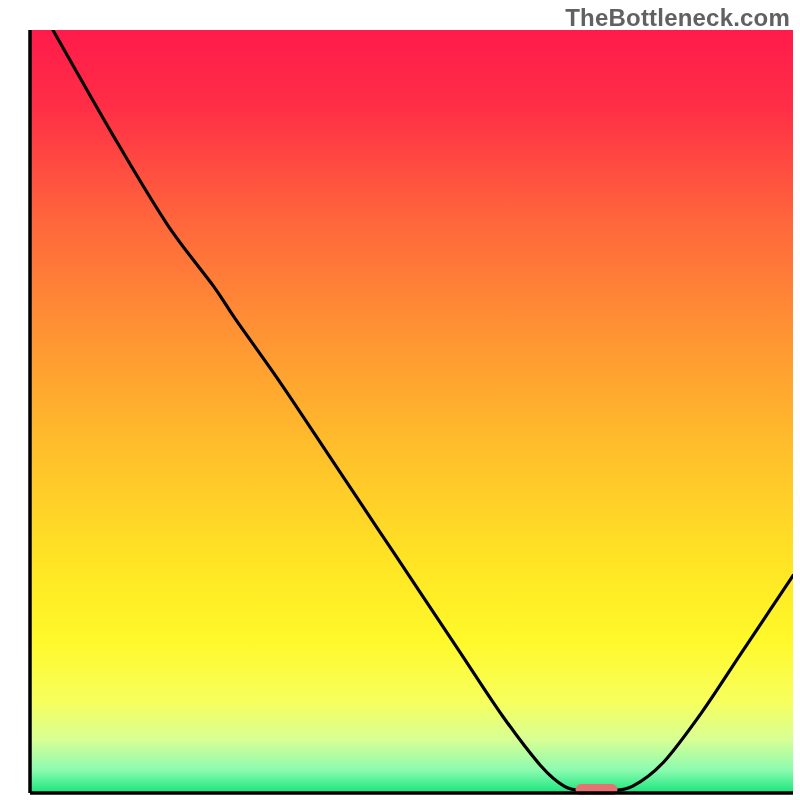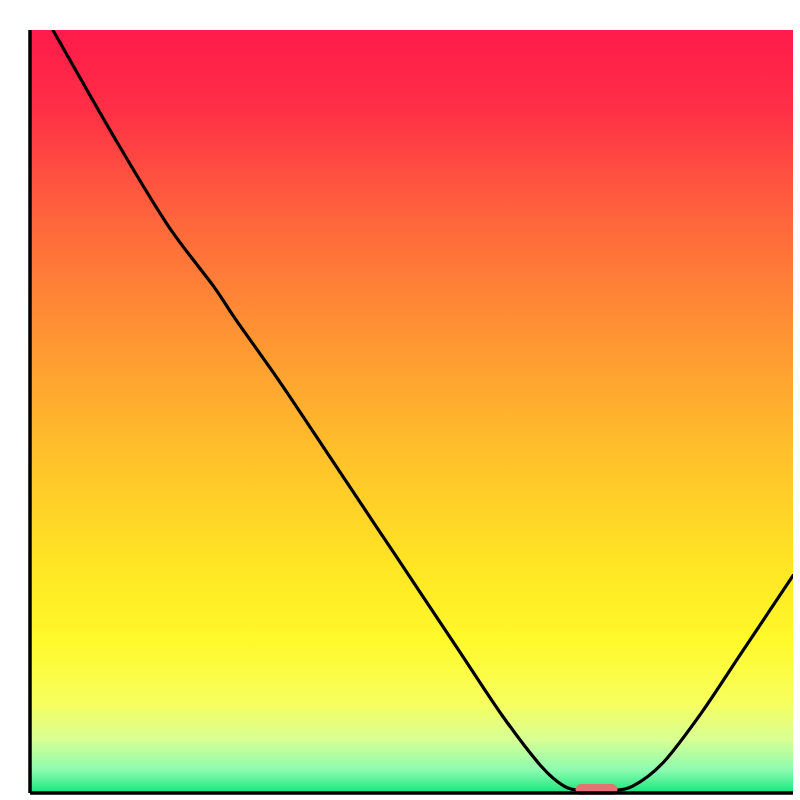--- a/index.html
+++ b/index.html
@@ -27,20 +27,21 @@
     z-index: 10;
   }
   svg.chart-svg {
     display: block;
   }
 </style>
 </head>
 <body>
 
 <div class="chart-container">
+  <div class="watermark">TheBottleneck.com</div>
   <svg class="chart-svg" width="800" height="800" viewBox="0 0 800 800">
     <defs>
       <linearGradient id="bg-grad" x1="0" y1="0" x2="0" y2="1">
           <stop offset="0.00%" stop-color="#ff1b4b"></stop>
           <stop offset="10.00%" stop-color="#ff2e46"></stop>
           <stop offset="25.00%" stop-color="#ff663c"></stop>
           <stop offset="40.00%" stop-color="#ff9433"></stop>
           <stop offset="55.00%" stop-color="#ffbf2b"></stop>
           <stop offset="70.00%" stop-color="#ffe524"></stop>
           <stop offset="80.00%" stop-color="#fff92a"></stop>

